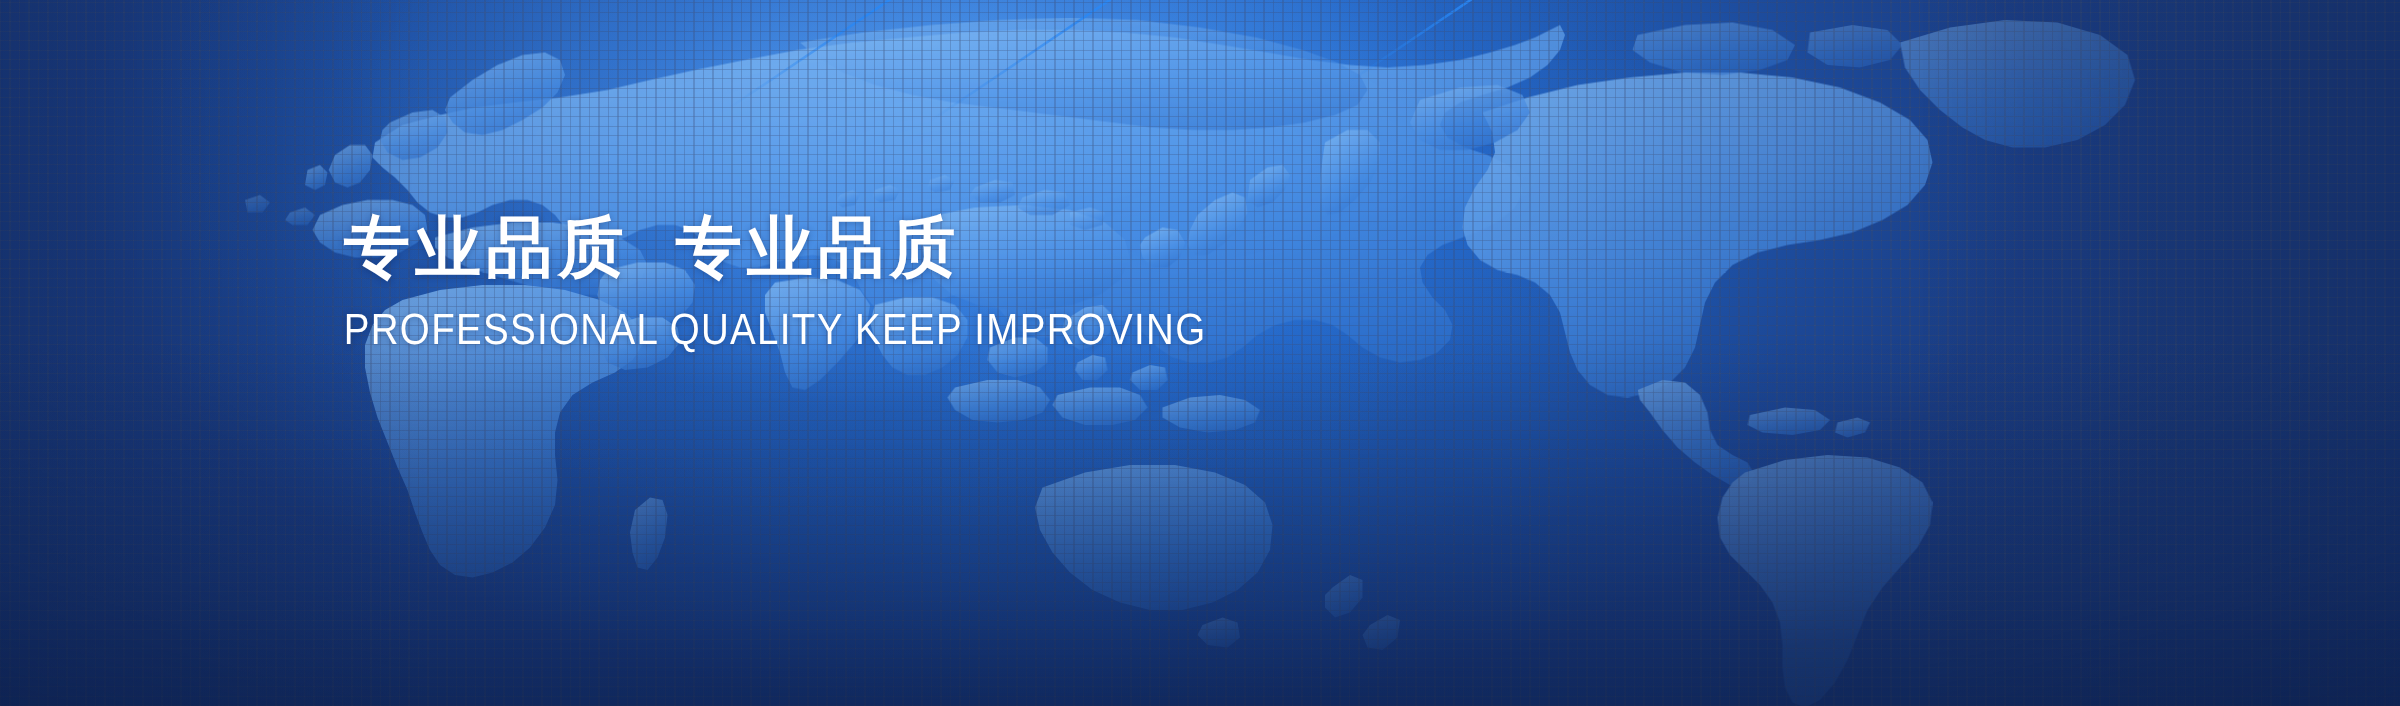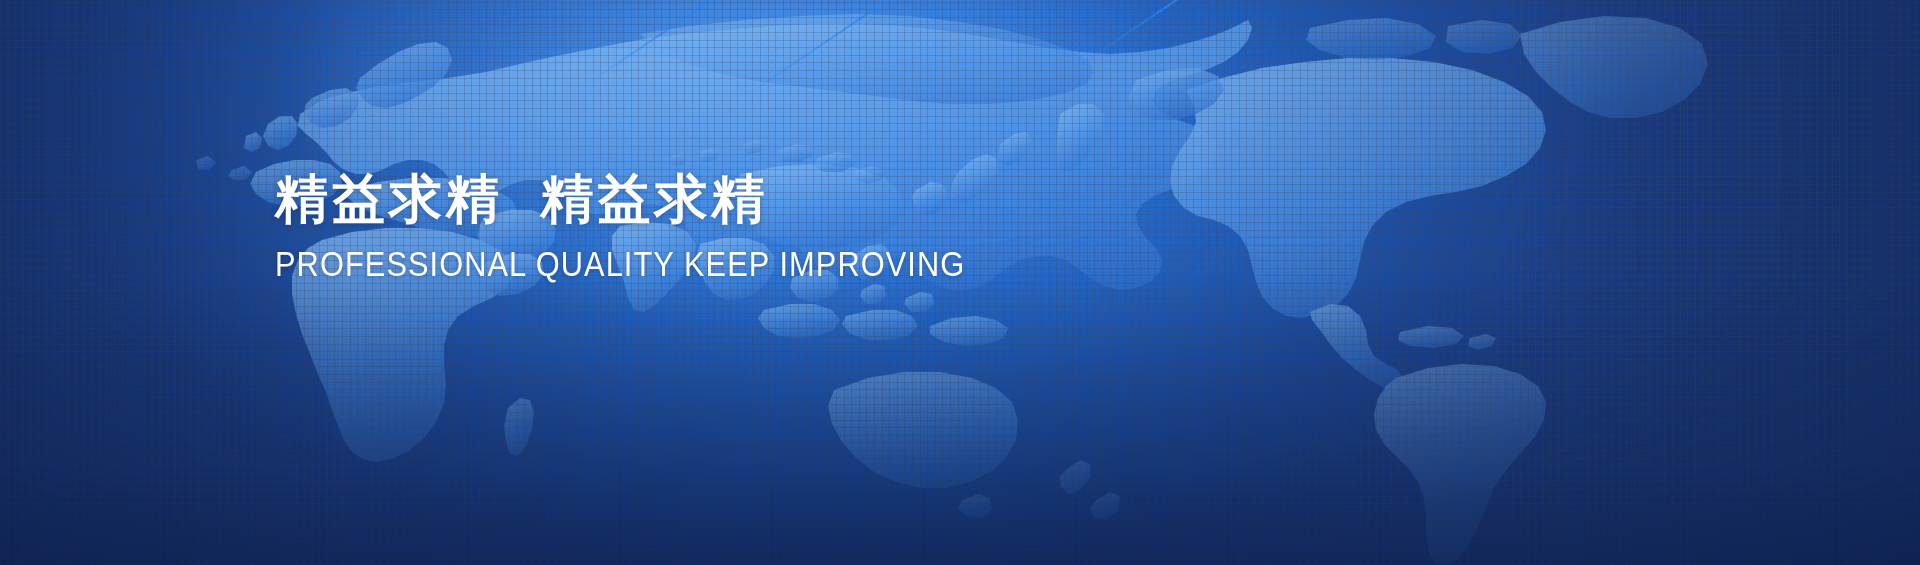--- a/index.html
+++ b/index.html
@@ -330,17 +330,17 @@
     <div class="streak s2"></div>
     <div class="streak s3"></div>
   </div>
 
   <div class="grid-dark"></div>
   <div class="grid"></div>
 
   <div class="vignette"></div>
 
   <div class="text-block">
-    <div class="headline">精益求精  精益求精</div>
+    <div class="headline">专业品质  专业品质</div>
     <div class="subtitle">PROFESSIONAL QUALITY KEEP IMPROVING</div>
   </div>
 
 </div>
 
 </body></html>

